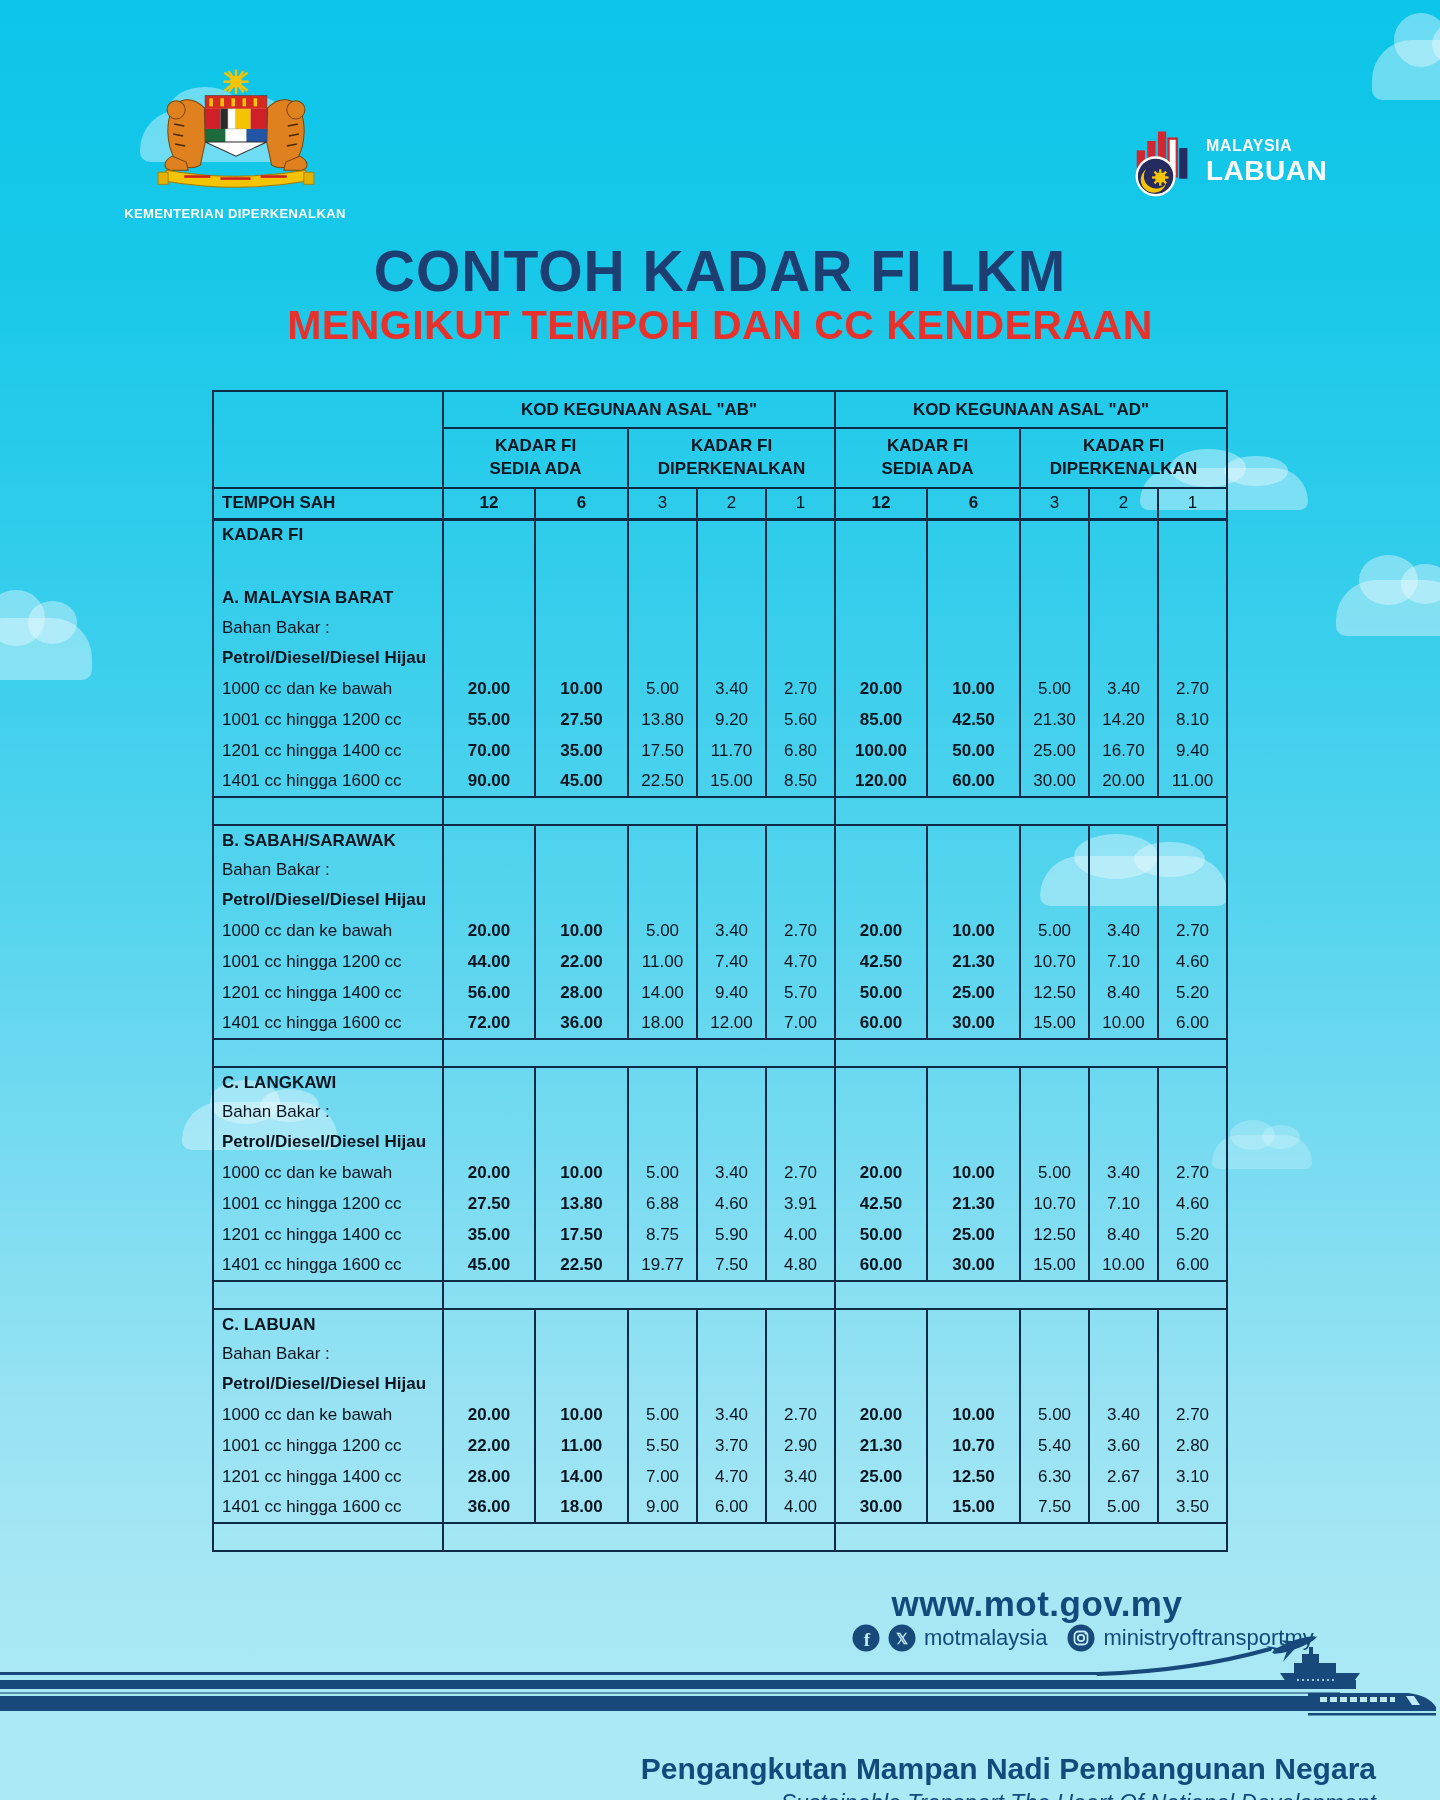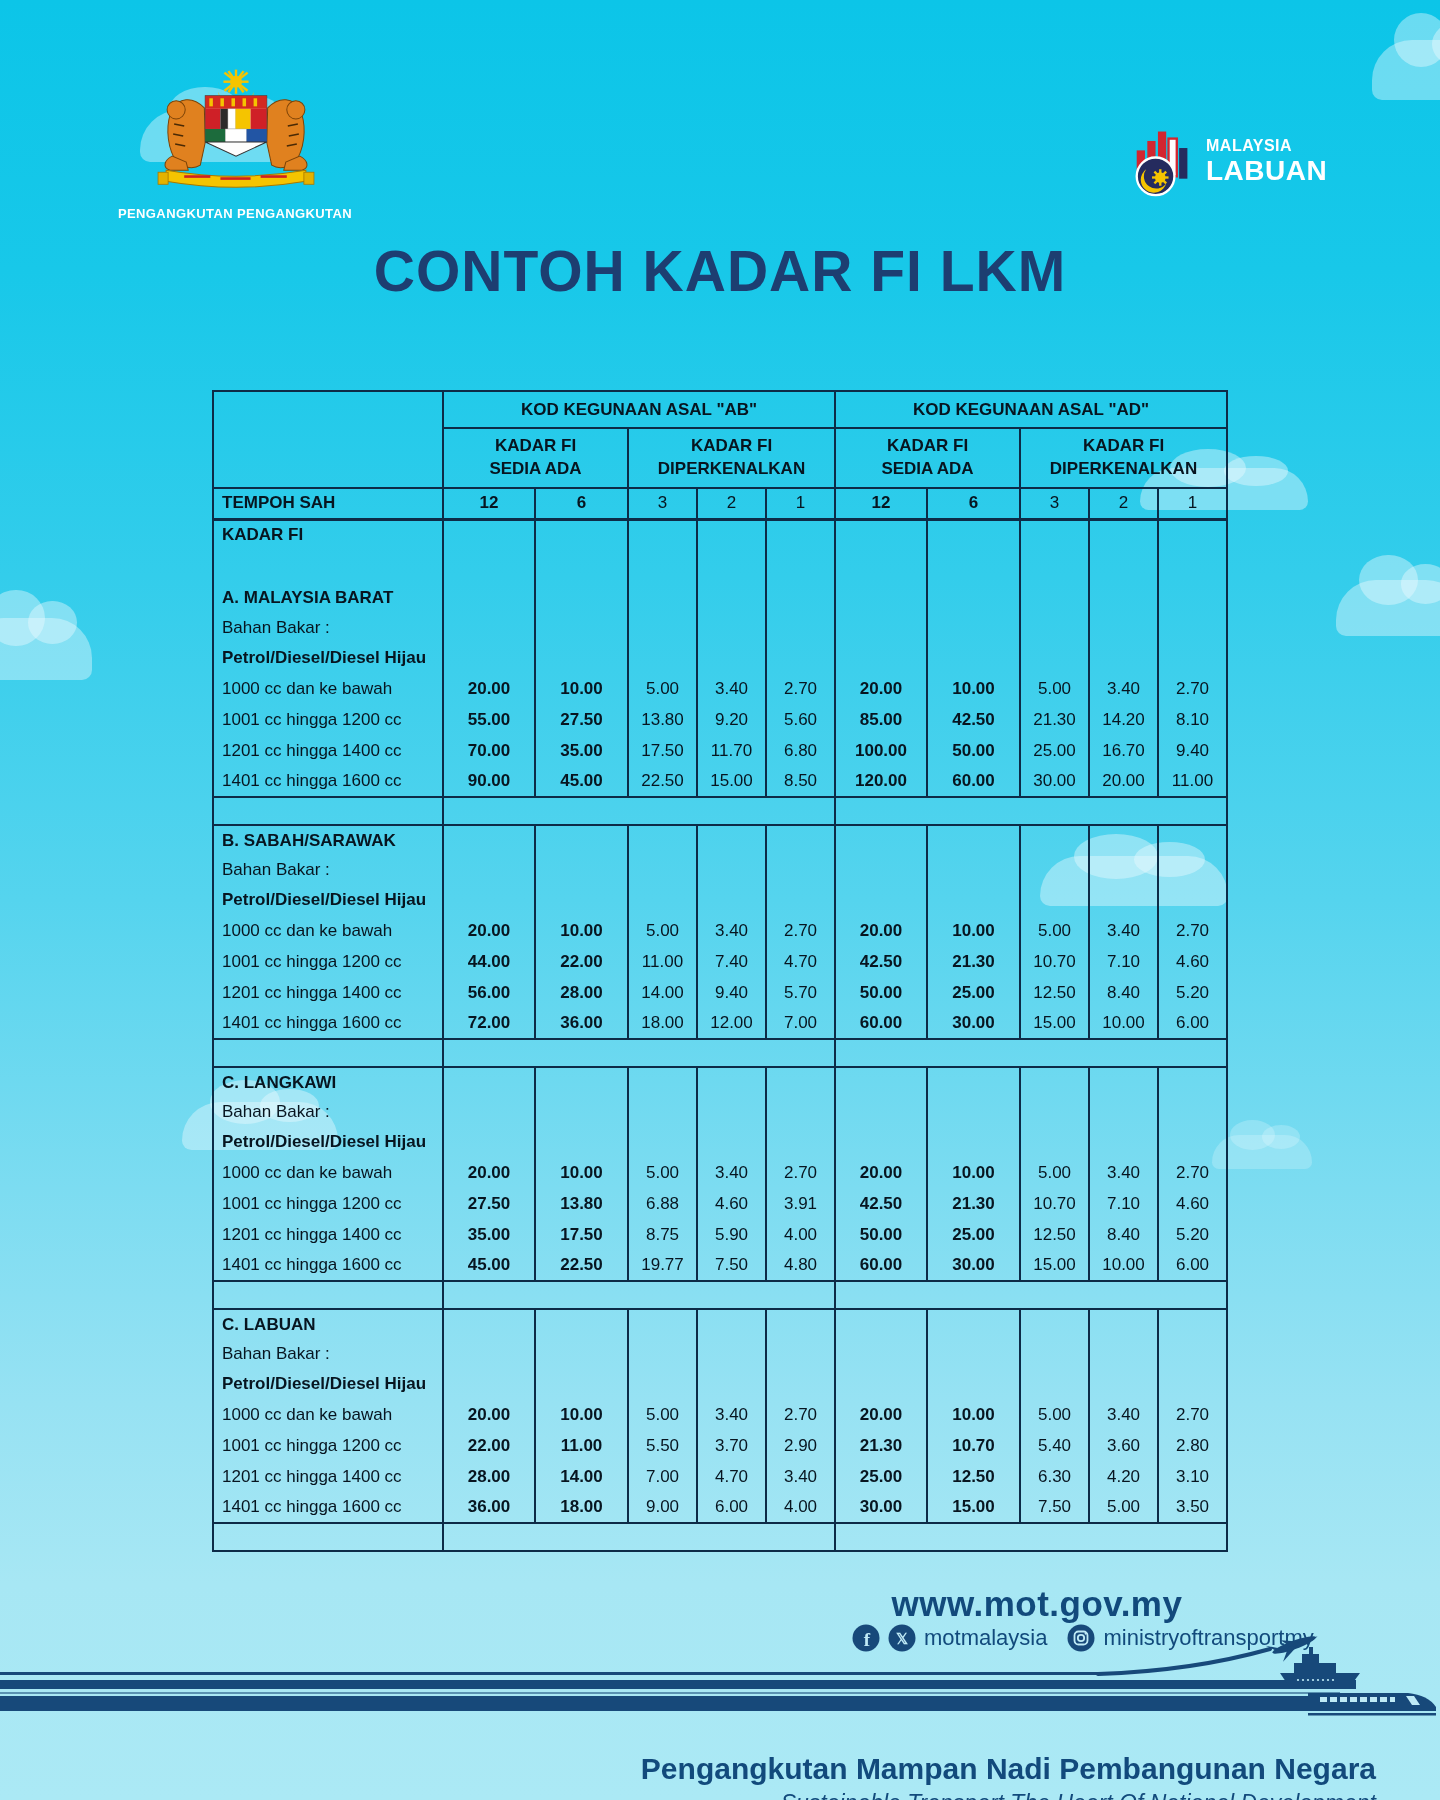--- a/index.html
+++ b/index.html
@@ -151,21 +151,21 @@
       <path d="M18,102 Q87.5,114 157,102 L157,113 Q87.5,125 18,113 Z" fill="#f5c400" stroke="#a87900" stroke-width="1"></path>
       <rect x="10" y="104" width="10" height="12" fill="#e3b200" stroke="#a87900" stroke-width=".8"></rect>
       <rect x="155" y="104" width="10" height="12" fill="#e3b200" stroke="#a87900" stroke-width=".8"></rect>
       <g fill="#c22">
         <rect x="36" y="107" width="26" height="2.6"></rect>
           <rect x="72" y="109" width="30" height="2.6"></rect>
           <rect x="112" y="107" width="26" height="2.6"></rect>
       </g>
     </g>
   </svg>
-  <div class="ministry">PENGANGKUTAN PENGANGKUTAN</div>
+  <div class="ministry">KEMENTERIAN DIPERKENALKAN</div>
 
   <div class="madani">
     <svg viewBox="0 0 56 62">
       <g>
         <rect x="4" y="22" width="7" height="22" fill="#d22630"></rect>
         <rect x="13" y="14" width="7" height="30" fill="#d22630"></rect>
         <rect x="22" y="6" width="7" height="38" fill="#d22630"></rect>
         <rect x="31" y="12" width="7" height="32" fill="#ffffff"></rect>
         <rect x="31" y="12" width="7" height="32" fill="none" stroke="#d22630" stroke-width="2"></rect>
         <rect x="40" y="20" width="7" height="26" fill="#252b5e"></rect>
@@ -180,20 +180,21 @@
       </g>
       <circle cx="24" cy="45" r="4.5" fill="#f5c400"></circle>
     </svg>
     <div class="madani-text">
       <div class="l1">MALAYSIA</div>
       <div class="l2">LABUAN</div>
     </div>
   </div>
 
   <div class="title1">CONTOH KADAR FI LKM</div>
+  <div class="title2">MENGIKUT TEMPOH DAN CC KENDERAAN</div>
 
   <table class="ftable">
     <colgroup>
       <col style="width:230px">
         <col style="width:92px">
         <col style="width:93px">
         <col style="width:69px">
         <col style="width:69px">
         <col style="width:69px">
       <col style="width:92px">
@@ -623,21 +624,21 @@
         <tr class="data">
           <td class="lbl">1201 cc hingga 1400 cc</td>
           <td class="b">28.00</td>
           <td class="b">14.00</td>
           <td>7.00</td>
           <td>4.70</td>
           <td>3.40</td>
           <td class="b">25.00</td>
           <td class="b">12.50</td>
           <td>6.30</td>
-          <td>4.20</td>
+          <td>2.67</td>
           <td>3.10</td>
         </tr>
         <tr class="data">
           <td class="lbl">1401 cc hingga 1600 cc</td>
           <td class="b">36.00</td>
           <td class="b">18.00</td>
           <td>9.00</td>
           <td>6.00</td>
           <td>4.00</td>
           <td class="b">30.00</td>

